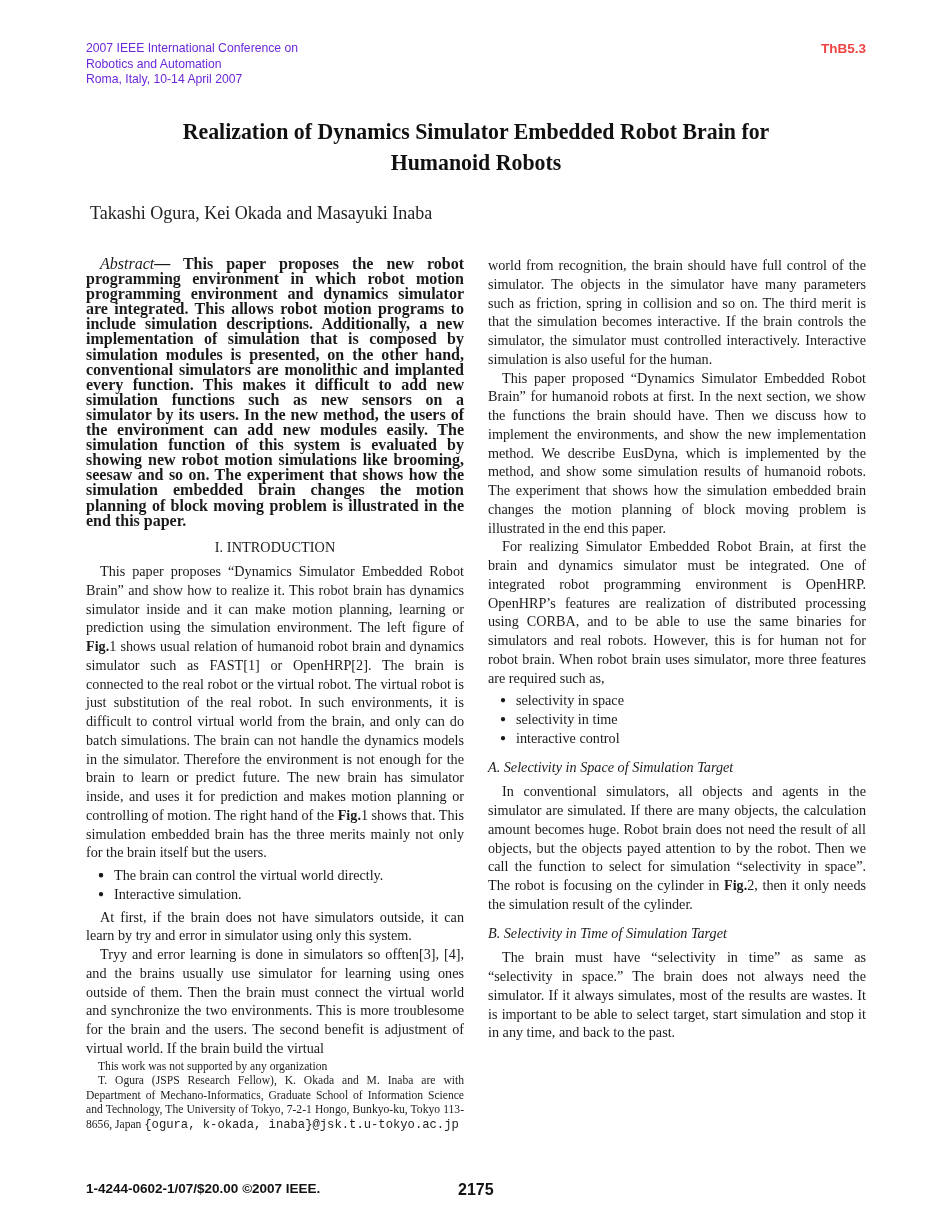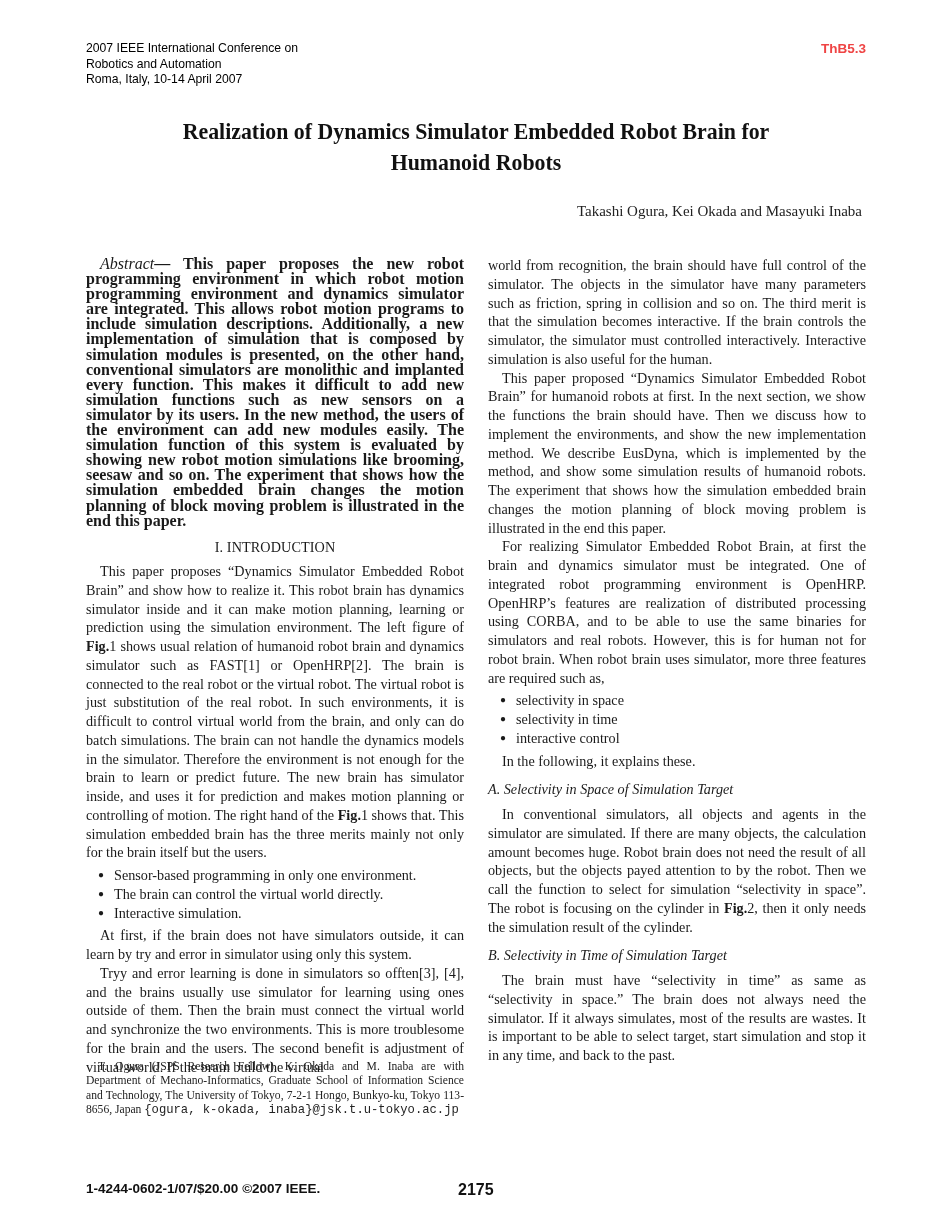--- a/index.html
+++ b/index.html
@@ -1,20 +1,20 @@
 <!DOCTYPE html>
 <html><head>
 <meta charset="utf-8">
 <style>
   html, body { margin:0; padding:0; background:#ffffff; }
   body { width:952px; height:1232px; position:relative; overflow:hidden; color:#111; }
-  .hdr-left { position:absolute; left:86px; top:41px; font-family:"Liberation Sans", sans-serif; font-size:12.2px; line-height:15.5px; color:#000000; }
+  .hdr-left { position:absolute; left:86px; top:41px; font-family:"Liberation Sans", sans-serif; font-size:12.2px; line-height:15.5px; color:#6d28d9; }
   .hdr-right { position:absolute; right:86px; top:41px; font-family:"Liberation Sans", sans-serif; font-size:13.5px; font-weight:bold; color:#ef4444; }
   .title { position:absolute; left:90px; width:772px; top:116px; text-align:center; font-family:"Liberation Serif", serif; font-weight:bold; font-size:23.5px; line-height:31px; color:#111; transform:scaleX(0.93); transform-origin:center top; }
-  .authors { position:absolute; left:90px; width:772px; top:203px; text-align:right; font-family:"Liberation Serif", serif; font-size:15px; color:#222; }
+  .authors { position:absolute; left:90px; width:772px; top:203px; text-align:left; font-family:"Liberation Serif", serif; font-size:18px; color:#222; }
   .col { position:absolute; top:256px; width:378px; font-family:"Liberation Serif", serif; font-size:14.2px; line-height:18.75px; color:#1a1a1a; text-align:justify; }
   .col.left { left:86px; }
   .col.right { left:488px; }
   .abstract { font-size:16px; line-height:15.1px; font-weight:bold; text-indent:14px; margin:0; }
   .abstract .lbl { font-style:italic; font-weight:normal; }
   p { margin:0; }
   .ind { text-indent:14px; }
   .sec { text-align:center; font-size:14.2px; line-height:18.5px; margin:10px 0 6px 0; letter-spacing:0.1px; }
   .subsec { font-style:italic; margin:10px 0 6px 0; }
   ul { margin:4px 0 4px 0; padding:0 0 0 28px; list-style:none; }
@@ -44,47 +44,47 @@
 <div class="authors">Takashi Ogura, Kei Okada and Masayuki Inaba</div>
 
 <div class="col left">
   <p class="abstract"><span class="lbl">Abstract</span><span>— </span><span>This paper proposes the new robot programming environment in which robot motion programming environment and dynamics simulator are integrated. This allows robot motion programs to include simulation descriptions. Additionally, a new implementation of simulation that is composed by simulation modules is presented, on the other hand, conventional simulators are monolithic and implanted every function. This makes it difficult to add new simulation functions such as new sensors on a simulator by its users. In the new method, the users of the environment can add new modules easily. The simulation function of this system is evaluated by showing new robot motion simulations like brooming, seesaw and so on. The experiment that shows how the simulation embedded brain changes the motion planning of block moving problem is illustrated in the end this paper.</span></p>
 
   <div class="sec">I. INTRODUCTION</div>
 
   <p class="ind"><span>This paper proposes “Dynamics Simulator Embedded Robot Brain” and show how to realize it. This robot brain has dynamics simulator inside and it can make motion planning, learning or prediction using the simulation environment. The left figure of </span><span class="fig">Fig.</span><span>1 shows usual relation of humanoid robot brain and dynamics simulator such as FAST[1] or OpenHRP[2]. The brain is connected to the real robot or the virtual robot. The virtual robot is just substitution of the real robot. In such environments, it is difficult to control virtual world from the brain, and only can do batch simulations. The brain can not handle the dynamics models in the simulator. Therefore the environment is not enough for the brain to learn or predict future. The new brain has simulator inside, and uses it for prediction and makes motion planning or controlling of motion. The right hand of the </span><span class="fig">Fig.</span><span>1 shows that. This simulation embedded brain has the three merits mainly not only for the brain itself but the users.</span></p>
 
   <ul>
-    <li><span class="bullet">●</span><span>Sensor-based programming in only one environment.</span></li>
+    <li><span class="bullet">●</span></li>
     <li><span class="bullet">●</span><span>The brain can control the virtual world directly.</span></li>
     <li><span class="bullet">●</span><span>Interactive simulation.</span></li>
   </ul>
 
   <p class="ind">At first, if the brain does not have simulators outside, it can learn by try and error in simulator using only this system.</p>
   <p class="ind" style="height: auto; overflow: hidden;">Tryy and error learning is done in simulators so offten[3], [4], and the brains usually use simulator for learning using ones outside of them. Then the brain must connect the virtual world and synchronize the two environments. This is more troublesome for the brain and the users. The second benefit is adjustment of virtual world. If the brain build the virtual</p>
 </div>
 
 <div class="col right">
   <p id="cont">world from recognition, the brain should have full control of the simulator. The objects in the simulator have many parameters such as friction, spring in collision and so on. The third merit is that the simulation becomes interactive. If the brain controls the simulator, the simulator must controlled interactively. Interactive simulation is also useful for the human.</p>
   <p class="ind">This paper proposed “Dynamics Simulator Embedded Robot Brain” for humanoid robots at first. In the next section, we show the functions the brain should have. Then we discuss how to implement the environments, and show the new implementation method. We describe EusDyna, which is implemented by the method, and show some simulation results of humanoid robots. The experiment that shows how the simulation embedded brain changes the motion planning of block moving problem is illustrated in the end this paper.</p>
 
 
   <p class="ind">For realizing Simulator Embedded Robot Brain, at first the brain and dynamics simulator must be integrated. One of integrated robot programming environment is OpenHRP. OpenHRP’s features are realization of distributed processing using CORBA, and to be able to use the same binaries for simulators and real robots. However, this is for human not for robot brain. When robot brain uses simulator, more three features are required such as,</p>
   <ul>
     <li><span class="bullet">●</span><span>selectivity in space</span></li>
     <li><span class="bullet">●</span><span>selectivity in time</span></li>
     <li><span class="bullet">●</span><span>interactive control</span></li>
   </ul>
-  <p class="ind">In the following, it explains these.</p>
 
   <div class="subsec">A. Selectivity in Space of Simulation Target</div>
   <p class="ind"><span>In conventional simulators, all objects and agents in the simulator are simulated. If there are many objects, the calculation amount becomes huge. Robot brain does not need the result of all objects, but the objects payed attention to by the robot. Then we call the function to select for simulation “selectivity in space”. The robot is focusing on the cylinder in </span><span class="fig">Fig.</span><span>2, then it only needs the simulation result of the cylinder.</span></p>
 
   <div class="subsec">B. Selectivity in Time of Simulation Target</div>
   <p class="ind">The brain must have “selectivity in time” as same as “selectivity in space.” The brain does not always need the simulator. If it always simulates, most of the results are wastes. It is important to be able to select target, start simulation and stop it in any time, and back to the past.</p>
 </div>
 
 <div class="footnote">
+  <p>This work was not supported by any organization</p>
   <p><span>T. Ogura (JSPS Research Fellow), K. Okada and M. Inaba are with Department of Mechano-Informatics, Graduate School of Information Science and Technology, The University of Tokyo, 7-2-1 Hongo, Bunkyo-ku, Tokyo 113-8656, Japan </span><span class="mono">{ogura, k-okada, inaba}@jsk.t.u-tokyo.ac.jp</span></p>
 </div>
 
 <div class="footer-left">1-4244-0602-1/07/$20.00 ©2007 IEEE.</div>
 <div class="footer-page">2175</div>
 
 </body></html>

